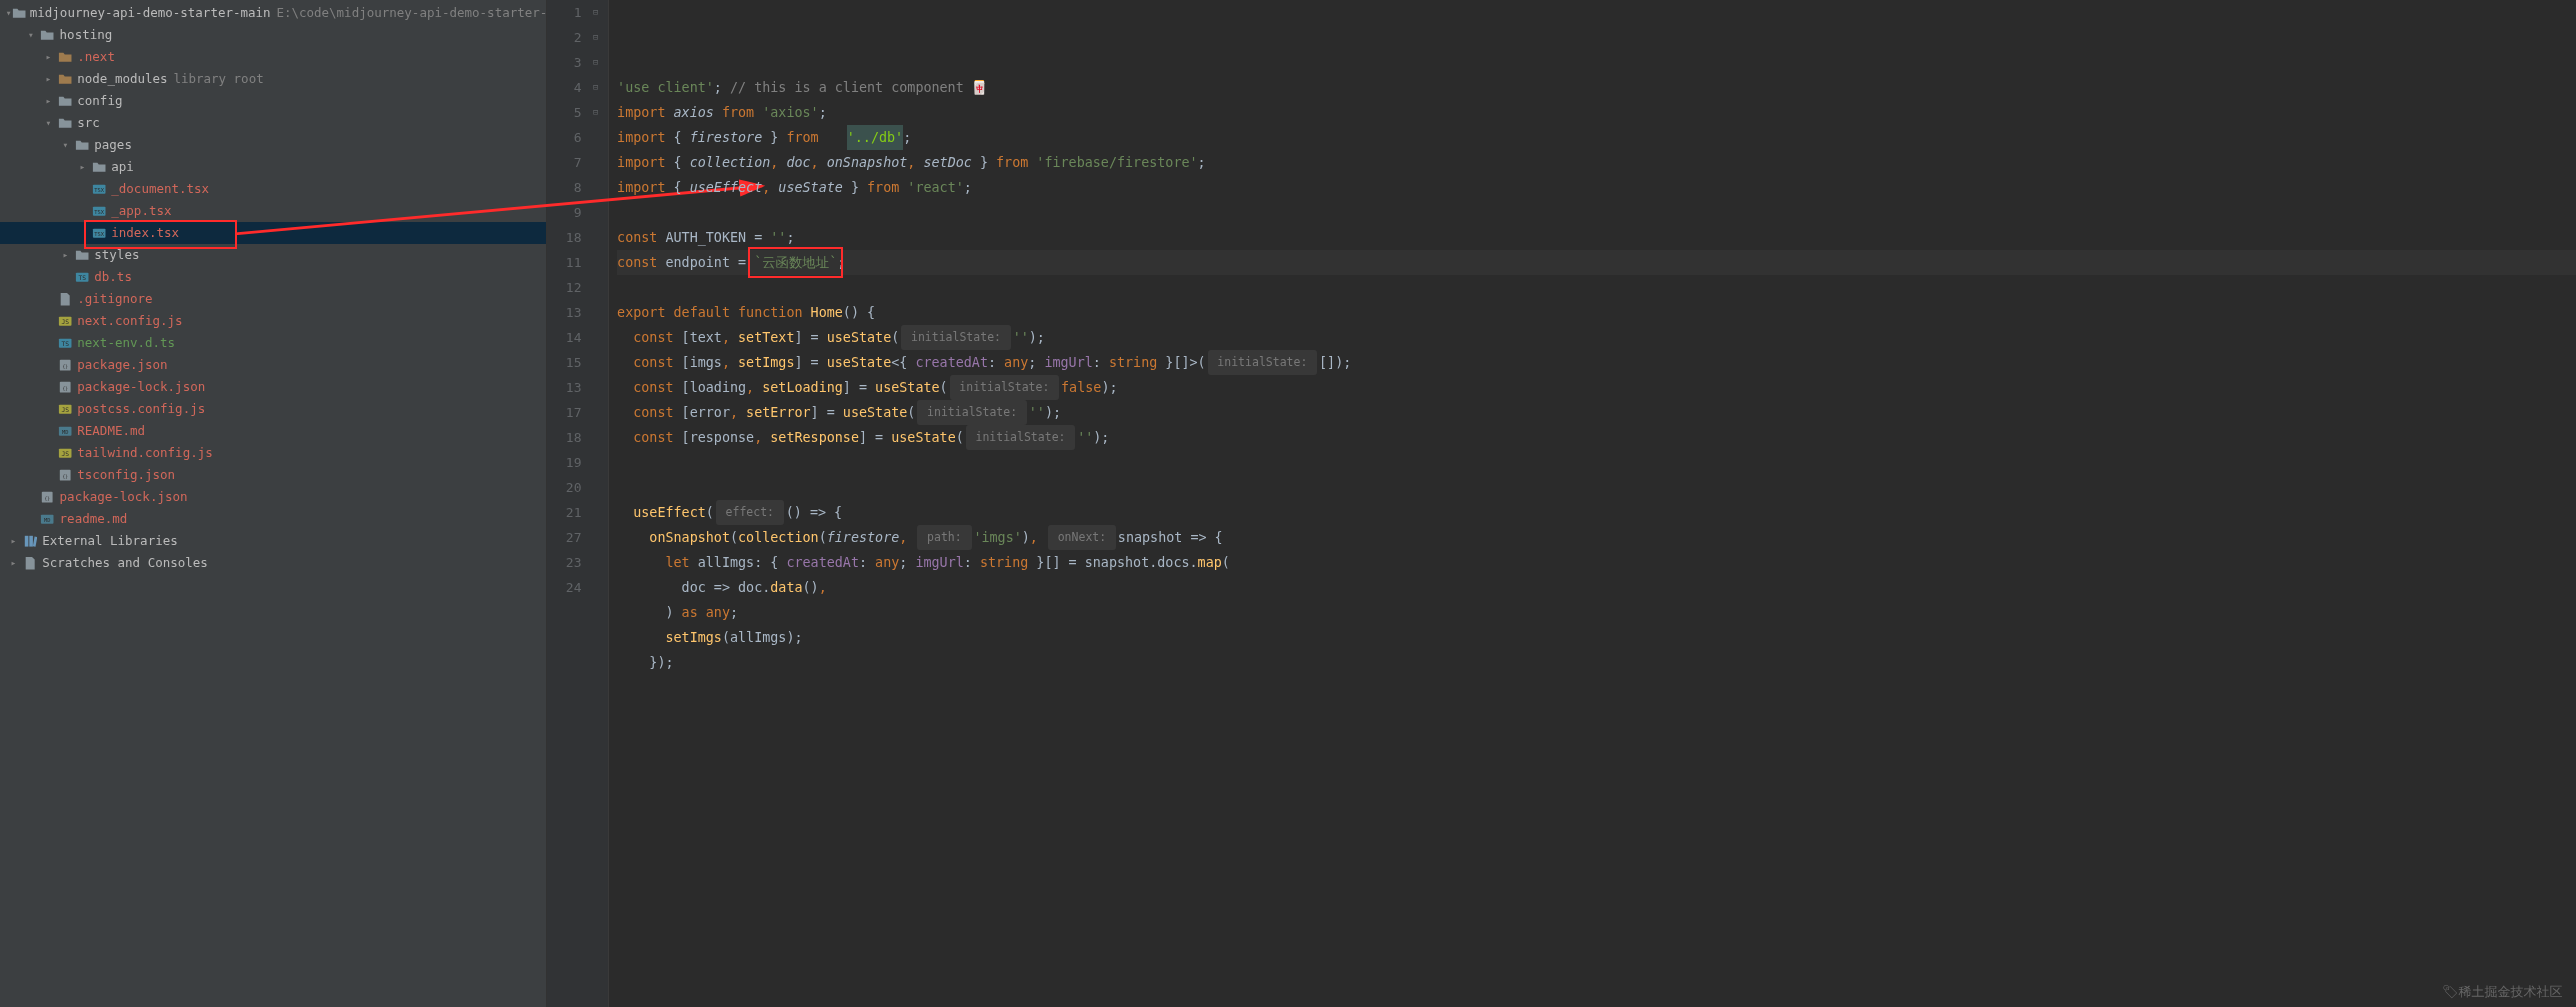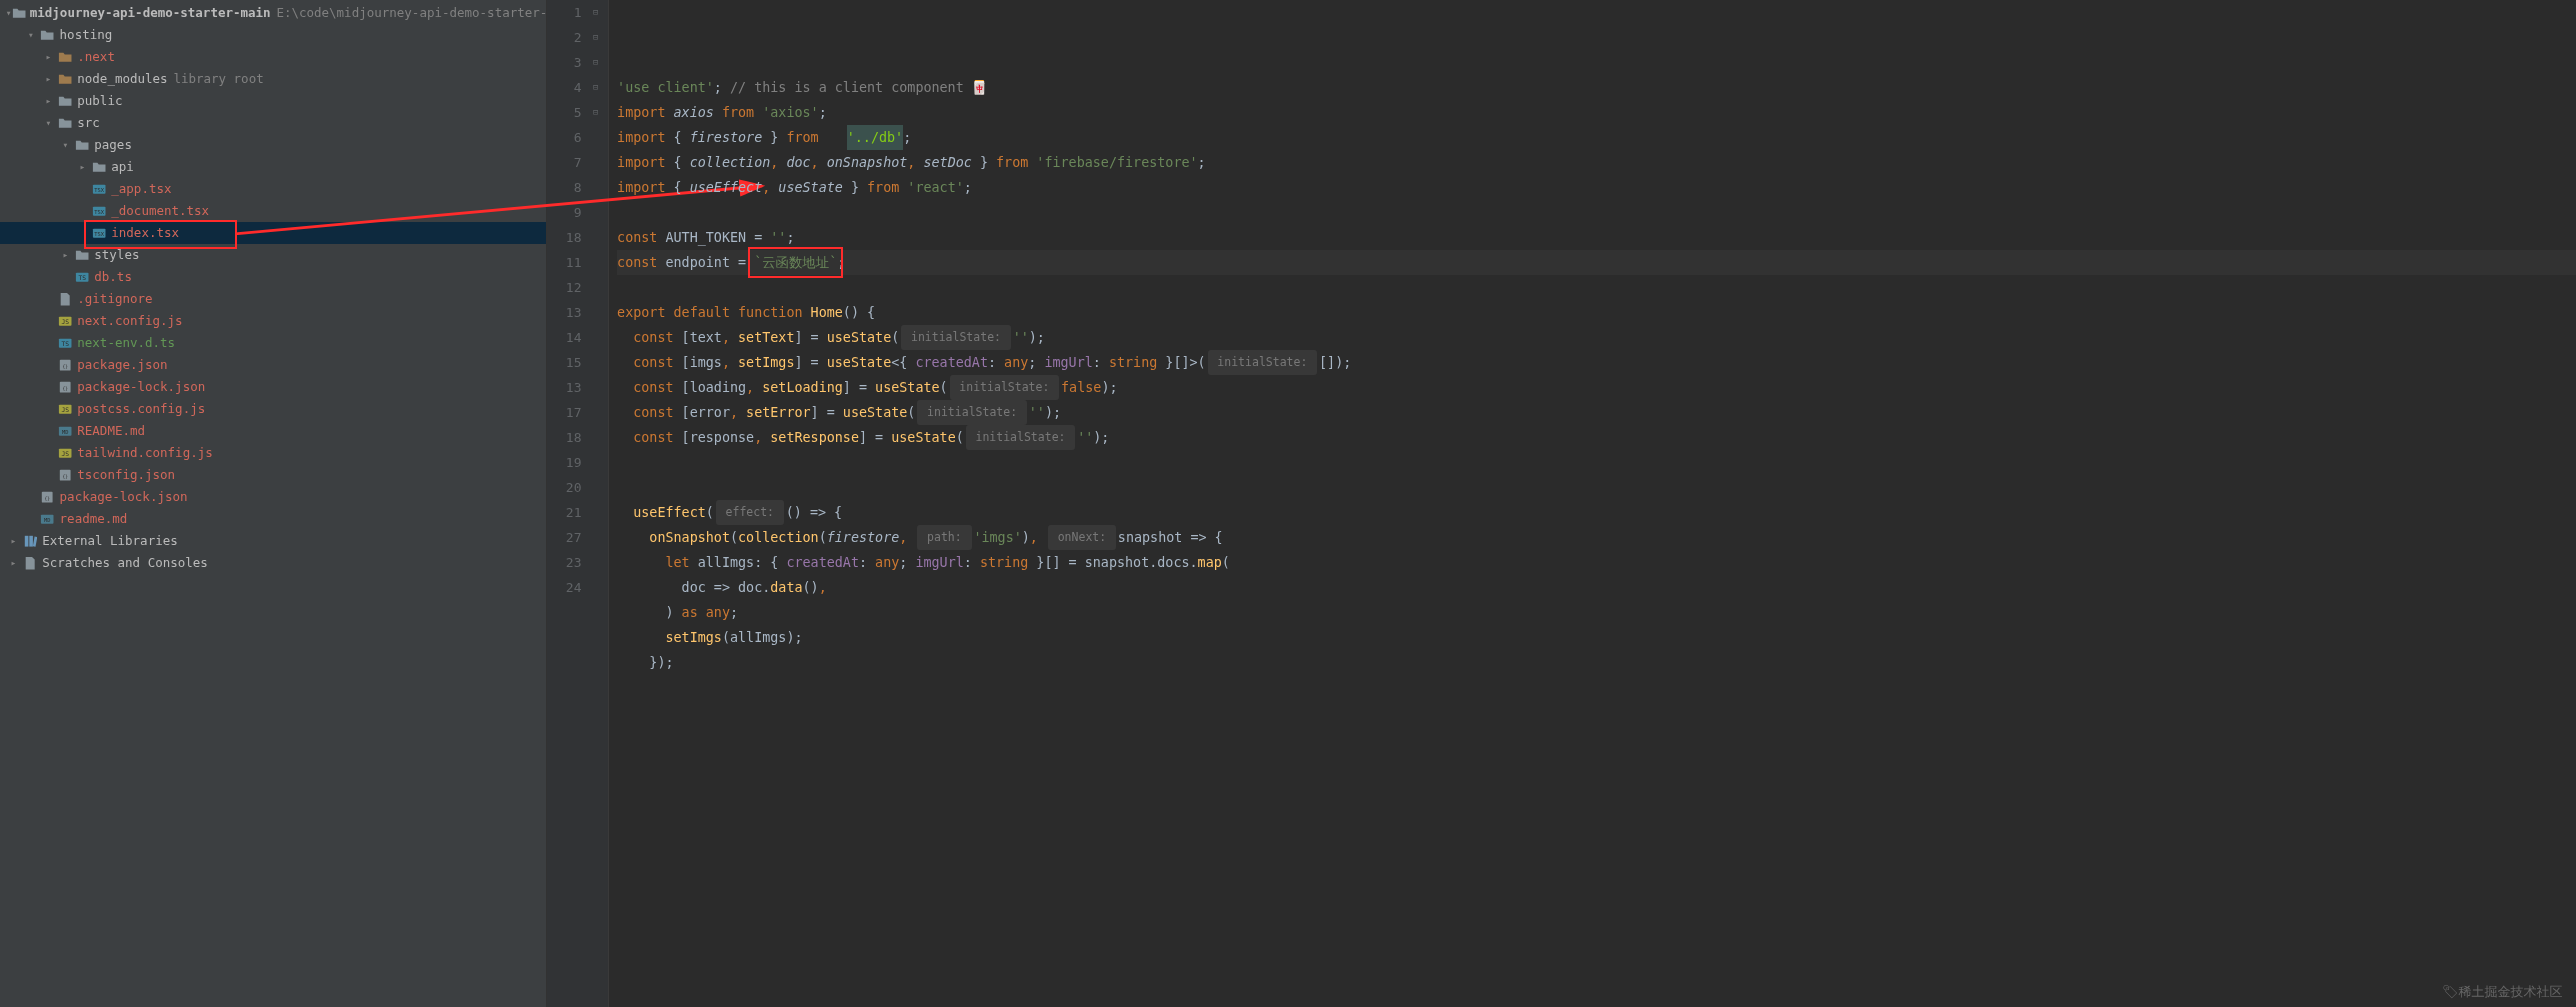--- a/index.html
+++ b/index.html
@@ -55,21 +55,21 @@
 .icon {
   width: 17.3px;
   display: inline-flex;
   justify-content: center;
   margin-right: 3.8px;
 }
 .icon svg { width: 14.4px; height: 14.4px; }
 .label { color: #bbbbbb; }
 .label.modified { color: #d1675a; }
 .label.untracked { color: #629755; }
-.label.bold { font-weight: bold; }
+.label.bold { font-weight: normal; }
 .suffix { color: #808080; margin-left: 5.8px; }
 .icon-folder { fill: #87939a; }
 .icon-folder-excl { fill: #9e7b4e; }
 .icon-file { fill: #87939a; }
 .icon-tsx { fill: #3e86a0; }
 .icon-ts { fill: #3e86a0; }
 .icon-js { fill: #a5a33f; }
 .icon-json { fill: #87939a; }
 .icon-md { fill: #4a7a8c; }
 .icon-lib { fill: #6897bb; }
@@ -180,21 +180,21 @@
           <span class="suffix">library root</span>
         </div>
         <div class="tree-row">
           <span class="ind" style="width: 35px;"></span>
           <span class="chev">▸</span>
           <span class="icon">
             <svg viewBox="0 0 16 16">
               <path class="icon-folder" d="M1 3h5l1.5 2H15v8H1z"></path>
             </svg>
           </span>
-          <span class="label ">public</span>
+          <span class="label ">config</span>
         </div>
         <div class="tree-row">
           <span class="ind" style="width: 35px;"></span>
           <span class="chev">▾</span>
           <span class="icon">
             <svg viewBox="0 0 16 16">
               <path class="icon-folder" d="M1 3h5l1.5 2H15v8H1z"></path>
             </svg>
           </span>
           <span class="label ">src</span>
@@ -221,32 +221,32 @@
         </div>
         <div class="tree-row">
           <span class="ind" style="width: 69px;"></span>
           <span class="chev"></span>
           <span class="icon">
             <svg viewBox="0 0 16 16" style="font-size:13px">
               <rect class="icon-tsx" x="1" y="3" width="14" height="10" rx="1"></rect>
               <text x="8" y="11" font-size="6" fill="#2b2b2b" text-anchor="middle">TSX</text>
             </svg>
           </span>
-          <span class="label modified">_app.tsx</span>
+          <span class="label modified">_document.tsx</span>
         </div>
         <div class="tree-row">
           <span class="ind" style="width: 69px;"></span>
           <span class="chev"></span>
           <span class="icon">
             <svg viewBox="0 0 16 16" style="font-size:13px">
               <rect class="icon-tsx" x="1" y="3" width="14" height="10" rx="1"></rect>
               <text x="8" y="11" font-size="6" fill="#2b2b2b" text-anchor="middle">TSX</text>
             </svg>
           </span>
-          <span class="label modified">_document.tsx</span>
+          <span class="label modified">_app.tsx</span>
         </div>
         <div class="tree-row selected highlighted-red">
           <span class="ind" style="width: 69px;"></span>
           <span class="chev"></span>
           <span class="icon">
             <svg viewBox="0 0 16 16" style="font-size:13px">
               <rect class="icon-tsx" x="1" y="3" width="14" height="10" rx="1"></rect>
               <text x="8" y="11" font-size="6" fill="#2b2b2b" text-anchor="middle">TSX</text>
             </svg>
           </span>

